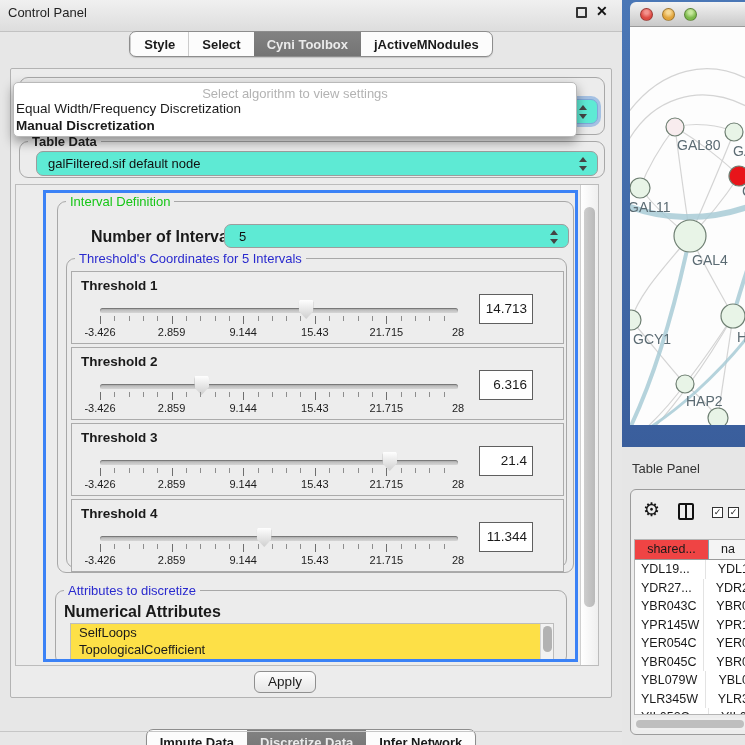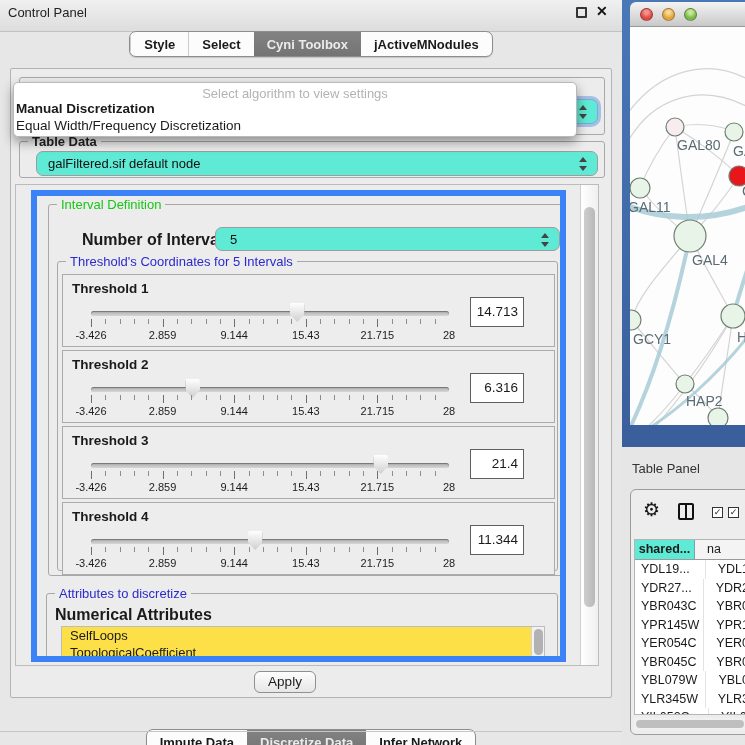--- a/index.html
+++ b/index.html
@@ -22,21 +22,21 @@
   .seg { display:flex; border:1px solid #8d8d8d; border-radius:7px; overflow:hidden;
     background:#fcfcfc; height:26px; box-shadow:0 1px 1px rgba(0,0,0,.15); }
   .seg-item { display:flex; align-items:center; gap:6px; padding:0 13px;
     font-size:13px; font-weight:700; color:#1a1a1a; white-space:nowrap; }
   .seg-item.div { border-left:1px solid #cccccc; }
   .seg-item.selected { background:linear-gradient(#828282,#747474); color:#ebebeb; border-left:none; }
 
   .main-panel { position:absolute; left:10px; top:68px; width:602px; height:630px;
     background:#ececec; border:1px solid #b3b3b3; border-radius:2px; }
 
-  .group { position:absolute; border:1px solid #a8a8a8; border-radius:3px; }
+  .group { position:absolute; border:1px solid #a8a8a8; border-radius:9px; }
   .group-title { position:absolute; top:-8px; left:8px; background:#ececec; padding:0 4px;
     font-size:13px; white-space:nowrap; }
   .gt-green { color:#17c617; }
   .gt-blue  { color:#2a2ace; }
   .gt-dark  { color:#222; font-weight:700; }
 
   .combo { position:absolute; background:#5eead4; border:1px solid #9d9d9d; border-radius:7px; height:25px; }
   .combo .c-text { position:absolute; left:11px; top:4px; font-size:13px; color:#111; white-space:nowrap; }
   .spin { position:absolute; right:9px; top:4px; width:9px; height:16px; }
   .spin .up, .spin .dn { position:absolute; left:0; width:0; height:0;
@@ -54,22 +54,22 @@
   .popup .opt.bold { font-weight:700; }
 
   
   .scrollpane { position:absolute; left:4px; top:115px; width:584px; height:482px;
     border:1px solid #bcbcbc; background:#ececec; }
   .vtrack { position:absolute; right:0; top:0; width:18px; height:100%;
     background:linear-gradient(90deg,#ffffff,#efefef); border-left:1px solid #cfcfcf; }
   .vthumb { position:absolute; left:3px; width:11px; border-radius:6px;
     background:linear-gradient(90deg,#cdcdcd,#b9b9b9); }
 
-  .inner-panel { position:absolute; left:15px; top:5px; width:535px; height:472px;
-    border:6px solid #3b82f6; background:#ececec; overflow:hidden; }
+  .inner-panel { position:absolute; left:27px; top:5px; width:535px; height:472px;
+    border:3px solid #3b82f6; background:#ececec; overflow:hidden; }
 
   .lbl-bold { font-weight:700; font-size:16px; white-space:nowrap; }
 
   
   .tbox { position:absolute; left:4px; width:493px; height:73px;
     border:1px solid #ababab; background:#ededed; }
   .tbox .t-label { position:absolute; left:9px; top:6px; font-size:13.5px; font-weight:700; }
   .slider-area { position:absolute; left:8px; top:27px; width:392px; height:44px; }
   .track { position:absolute; left:20px; top:9px; width:358px; height:5px; border-radius:3px;
     background:linear-gradient(#adadad,#d6d6d6); box-shadow:inset 0 1px 1px rgba(0,0,0,.35); }
@@ -130,21 +130,21 @@
   .gear { position:absolute; left:12px; top:8px; font-size:19px; color:#161616; }
   .col-icon { position:absolute; left:47px; top:13px; width:16px; height:17px;
     border:2px solid #111; border-radius:2px; }
   .col-icon::after { content:""; position:absolute; left:5px; top:0; width:2px; height:13px; background:#111; }
   .cb { position:absolute; top:17px; width:11px; height:11px; border:1.5px solid #333;
     background:#fff; font-size:9px; line-height:9px; text-align:center; color:#222; }
   .cb.one { left:81px; } .cb.two { left:97px; }
   .tp-table { position:absolute; left:3px; top:49px; width:116px; height:176px;
     background:#fff; border:1px solid #b5b5b5; overflow:hidden; }
   .tp-header { display:flex; height:20px; border-bottom:1px solid #9a9a9a; font-size:12.5px; }
-  .tp-h1 { width:60px; background:#5eead4; border-right:1px solid #7f9fae; text-align:center; line-height:19px;font-weight:bold; }
+  .tp-h1 { width:74px; background:#ef4444; border-right:1px solid #7f9fae; text-align:center; line-height:19px; }
   .tp-h2 { flex:1; background:#f4f4f4; padding-left:12px; line-height:19px; }
   .tp-row { display:flex; height:18.5px; font-size:12.5px; }
   .tp-c1 { width:74px; padding-left:6px; line-height:18px; border-right:1px solid #e3e3e3; white-space:nowrap; }
   .tp-c2 { flex:1; padding-left:12px; line-height:18px; white-space:nowrap; }
   .htrack { position:absolute; left:3px; top:228px; width:116px; height:12px; background:#f0f0f0; }
   .hthumb { position:absolute; left:2px; top:2px; width:108px; height:8px; border-radius:4px; background:#bfbfbf; }
 
   .net-icon-svg circle { fill:#2fa12f; stroke:#1b7a1b; stroke-width:.8; }
   .net-icon-svg line { stroke:#9a9a9a; stroke-width:1; }
 </style>
@@ -325,22 +325,22 @@
       <div class="seg-item">
         <span>Infer Network</span>
       </div>
     </div>
   </div>
   <div class="bottom-divider"></div>
 </div>
 
 <div class="popup">
   <div class="ph">Select algorithm to view settings</div>
+  <div class="opt">Equal Width/Frequency Discretization</div>
   <div class="opt bold">Manual Discretization</div>
-  <div class="opt">Equal Width/Frequency Discretization</div>
 </div>
 
 <div id="net-window">
   <div class="net-titlebar">
     <div class="light red"></div>
     <div class="light yellow"></div>
     <div class="light green"></div>
   </div>
   <div class="net-canvas">
     <svg width="118" height="398" viewBox="0 0 118 398">

